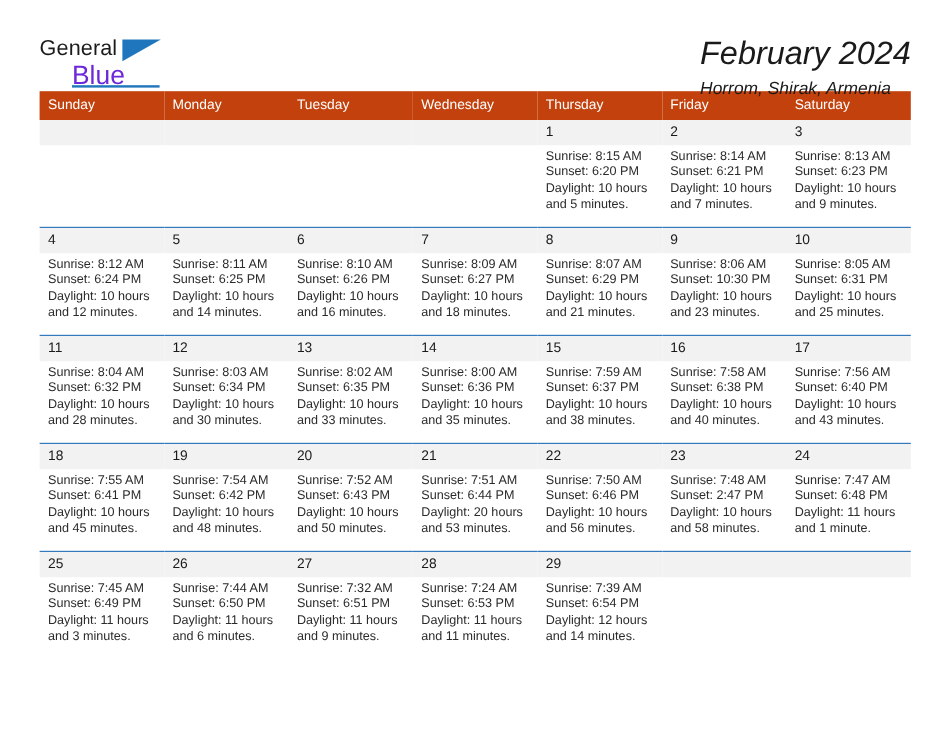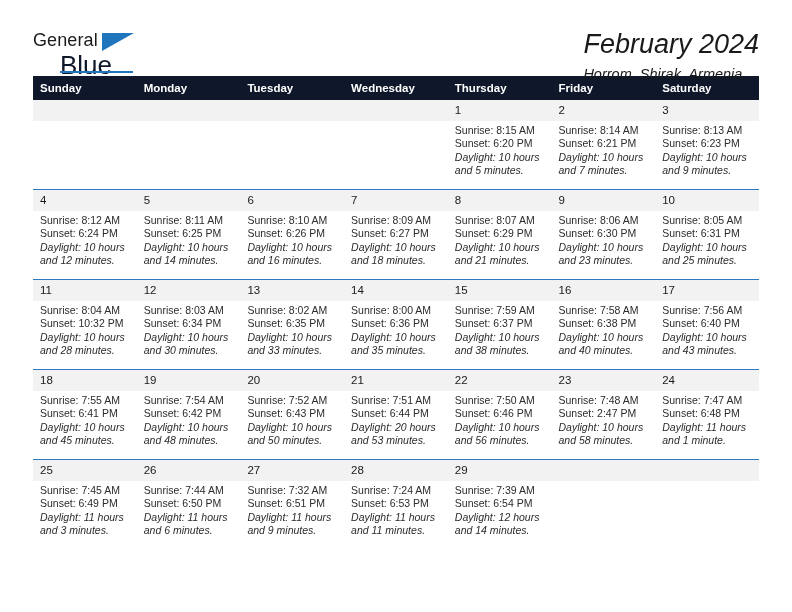--- a/index.html
+++ b/index.html
@@ -42,22 +42,22 @@
     left: 0;
     top: 2px;
     font-size: 18px;
     letter-spacing: .1px;
     color: #1b1b1b;
   }
   .brand-blue {
     position: absolute;
     left: 27px;
     top: 22px;
-    font-size: 26px;
-    color: #0f172a;
+    font-size: 22px;
+    color: #6d28d9;
   }
   .brand-tri {
     position: absolute;
     left: 69px;
     top: 5px;
     width: 0;
     height: 0;
     border-left: 32px solid #1f76bc;
     border-bottom: 18px solid transparent;
   }
@@ -89,24 +89,24 @@
   }
 
   
   .calendar {
     width: 726px;
     border-collapse: collapse;
     table-layout: fixed;
     margin-top: 4px;
   }
   .calendar th {
-    background: #0f172a;
+    background: #c2410c;
     color: #ffffff;
     font-size: 11.5px;
-    font-weight: bold;
+    font-weight: normal;
     text-align: left;
     padding: 6px 0 6px 7px;
     height: 20px;
     box-sizing: border-box;
   }
   .calendar td {
     vertical-align: top;
     padding: 0;
     border-top: 1px solid #3278be;
     height: 89px;
@@ -136,21 +136,20 @@
     padding: 3px 8px 0 7px;
     font-size: 10.5px;
     line-height: 13.4px;
     color: #2b2b2b;
   }
   .dayinfo div {
     white-space: nowrap;
   }
   .dayinfo .daylight {
     white-space: normal;
-    font-style: italic;
   }
 </style>
 </head>
 <body>
 
 <div class="page">
 
   <div class="header">
     <div class="brand">
       <span class="brand-general">General</span>
@@ -278,21 +277,21 @@
                 <div>Sunset: 6:29 PM</div>
                 <div class="daylight">Daylight: 10 hours and 21 minutes.</div>
               </div>
             </div>
           </td>
           <td>
             <div class="daycell">
               <div class="daynum">9</div>
               <div class="dayinfo">
                 <div>Sunrise: 8:06 AM</div>
-                <div>Sunset: 6:30 PM</div>
+                <div>Sunset: 10:30 PM</div>
                 <div class="daylight">Daylight: 10 hours and 23 minutes.</div>
               </div>
             </div>
           </td>
           <td>
             <div class="daycell">
               <div class="daynum">10</div>
               <div class="dayinfo">
                 <div>Sunrise: 8:05 AM</div>
                 <div>Sunset: 6:31 PM</div>
@@ -300,21 +299,21 @@
               </div>
             </div>
           </td>
         </tr>
         <tr class="week">
           <td>
             <div class="daycell">
               <div class="daynum">11</div>
               <div class="dayinfo">
                 <div>Sunrise: 8:04 AM</div>
-                <div>Sunset: 10:32 PM</div>
+                <div>Sunset: 6:32 PM</div>
                 <div class="daylight">Daylight: 10 hours and 28 minutes.</div>
               </div>
             </div>
           </td>
           <td>
             <div class="daycell">
               <div class="daynum">12</div>
               <div class="dayinfo">
                 <div>Sunrise: 8:03 AM</div>
                 <div>Sunset: 6:34 PM</div>

